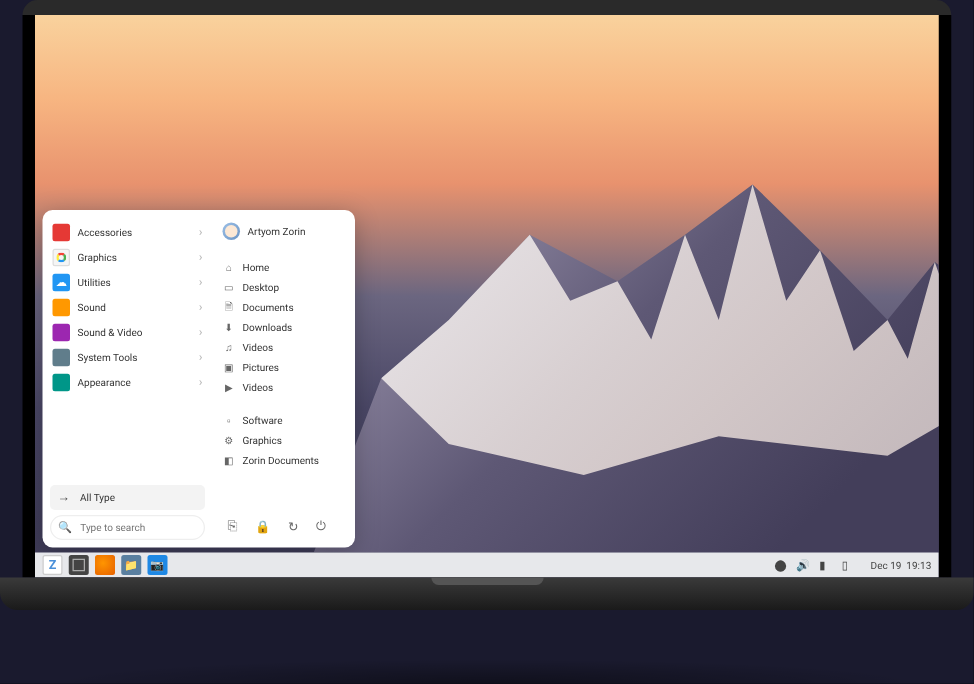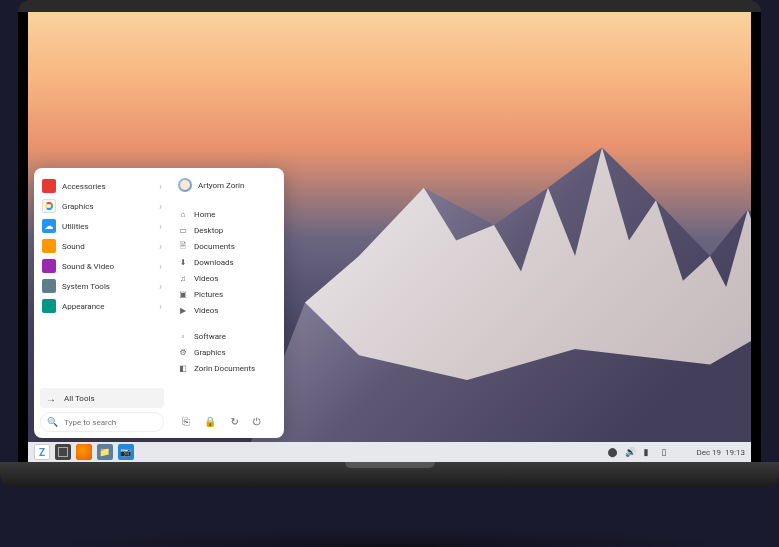--- a/index.html
+++ b/index.html
@@ -40,21 +40,21 @@
 
 .sep { height:10px; }
 
 .power-row { display:flex; gap:14px; padding:0 8px 6px; color:#666; font-size:10px; }
 .power-btn { cursor:pointer; }
 
 .taskbar { position:absolute; left:0; right:0; bottom:0; height:20px; background:rgba(240,241,243,0.95); display:flex; align-items:center; padding:0 6px; font-size:8px; color:#444; }
 .tb-icon { width:16px; height:16px; margin-right:5px; border-radius:2px; display:flex; align-items:center; justify-content:center; cursor:pointer; position:relative; }
 .tb-spacer { flex:1; }
 .tray-ico { width:12px; font-size:9px; color:#444; margin:0 3px; cursor:pointer; }
-.tb-date { margin-left:20px; font-size:8px; cursor:pointer; }
+.tb-date { margin-left:8px; font-size:8px; cursor:pointer; }
 
 .ico-accessories{background:#e53935}.ico-graphics{background:#f5f5f5;border:1px solid #ddd}.ico-internet{background:#2196f3}.ico-office{background:#ff9800}.ico-sound{background:#9c27b0}.ico-system{background:#607d8b}.ico-utilities{background:#009688}
 .ico-graphics::after{content:"";position:absolute;inset:2px;border-radius:50%;border:2px solid transparent;border-top-color:#f44336;border-right-color:#4caf50;border-bottom-color:#2196f3;border-left-color:#ffeb3b}
 .ico-internet::after{content:"☁";color:#fff;position:absolute;inset:0;display:flex;align-items:center;justify-content:center;font-size:9px}
 
 .tb-start{background:#fff;border:1px solid #ccc}.tb-start::after{content:"Z";font-weight:bold;color:#4a90d9;font-size:10px}
 .tb-workspace{background:#444}.tb-workspace::after{content:"";position:absolute;inset:3px;border:1px solid #aaa}
 .tb-firefox{background:radial-gradient(circle at 40% 40%,#ff9500,#e66000)}
 .tb-files{background:#5a7fa0}.tb-files::after{content:"📁";font-size:9px}
 .tb-screenshot{background:#1e88e5}.tb-screenshot::after{content:"📷";font-size:9px}
@@ -105,21 +105,21 @@
               </div>
               <div class="cat-item">
                 <div class="cat-icon ico-utilities"></div>
                 <span class="cat-label">Appearance</span>
                 <span class="cat-arrow">›</span>
               </div>
             </div>
           <div class="spacer-grow"></div>
           <div class="all-apps">
             <span class="arrow-ico">→</span>
-            <span>All Tools</span>
+            <span>All Type</span>
           </div>
           <div class="search-box">
             <span class="mag">🔍</span>
             <input class="search-input" placeholder="Type to search" style="">
           </div>
         </div>
         <div class="menu-right">
           <div class="user-row">
             <div class="avatar"></div>
             <span>Artyom Zorin</span>

